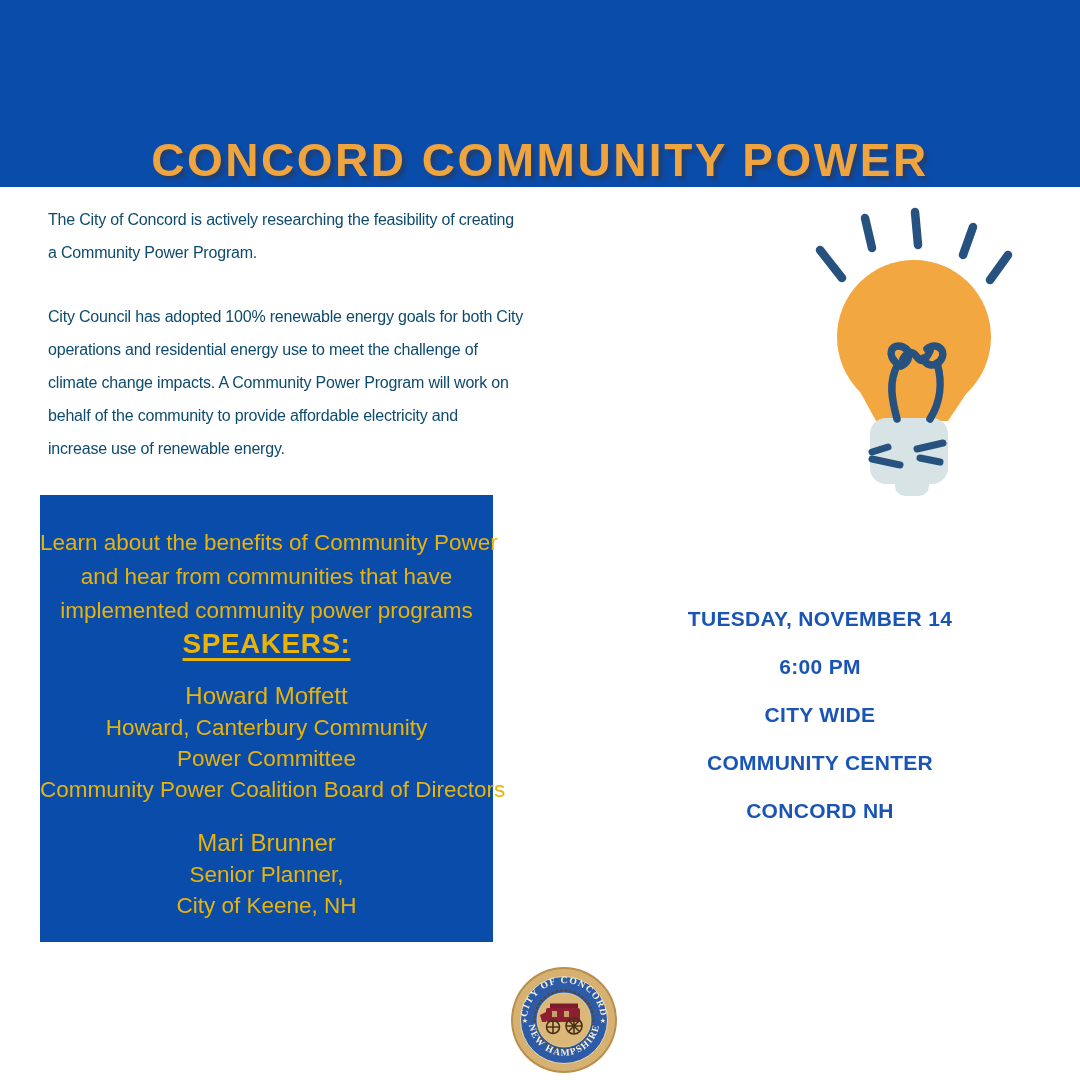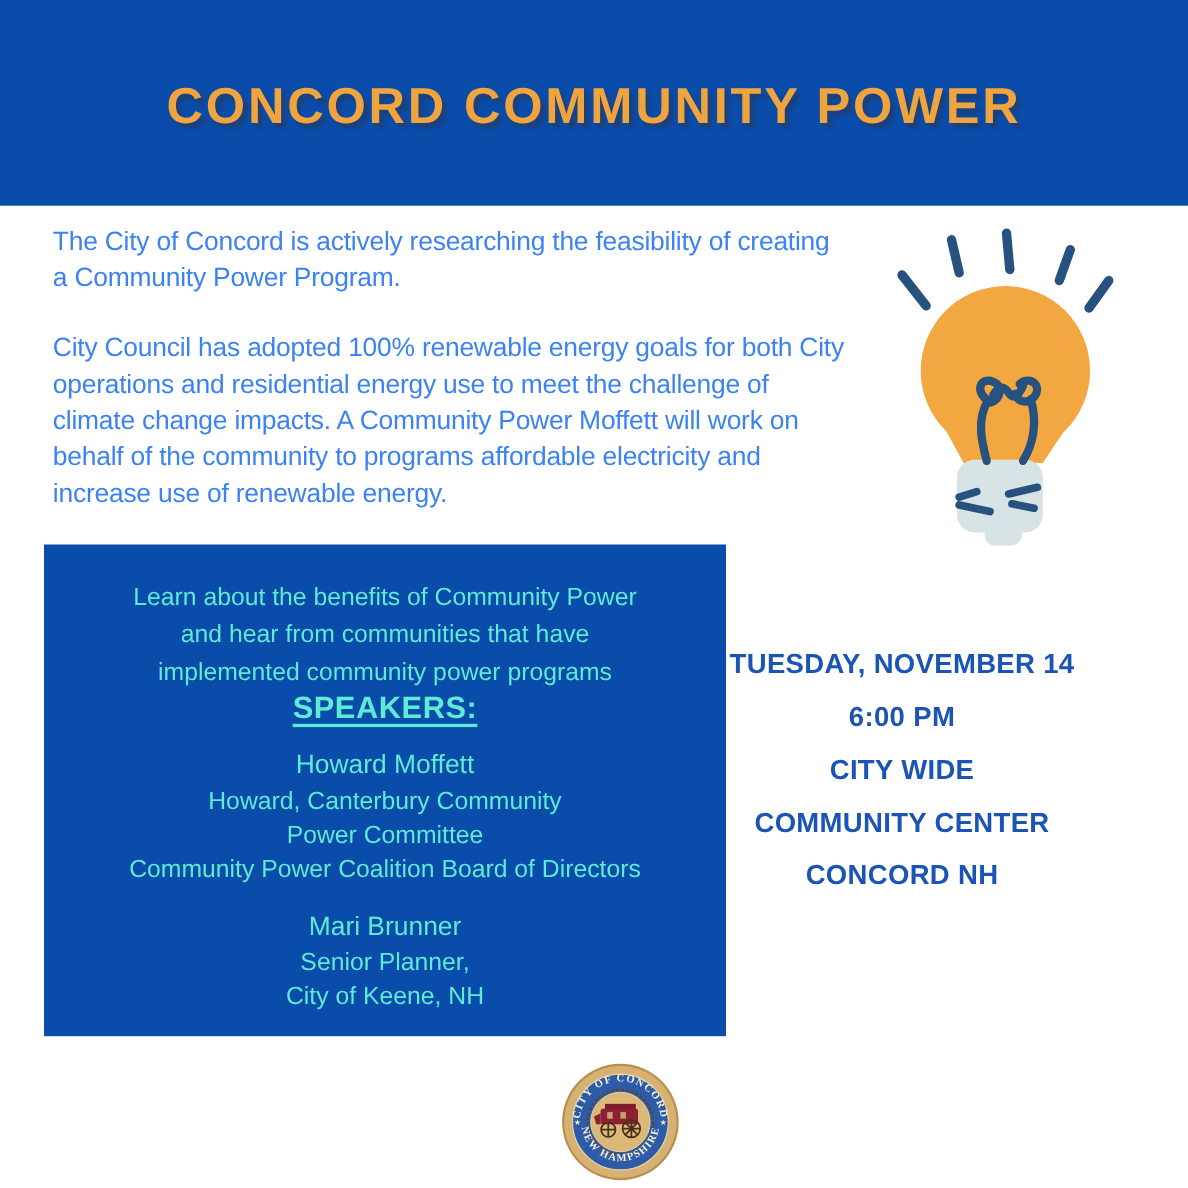--- a/index.html
+++ b/index.html
@@ -3,53 +3,53 @@
 <meta charset="utf-8">
 <style>
   html,body{margin:0;padding:0;background:#ffffff;}
   .flyer{
     position:relative;width:1080px;height:1080px;background:#ffffff;overflow:hidden;
     font-family:"Liberation Sans",sans-serif;
   }
   
   .banner{
     position:absolute;left:0;top:0;width:1080px;height:187px;background:#0a4caa;
-    display:flex;flex-direction:column;align-items:center;justify-content:center;
+    display:flex;flex-direction:column;align-items:center;justify-content:flex-end;
     gap:14px;padding-top:4px;box-sizing:border-box;
   }
   .title-line{
     color:#f0a43e;font-weight:bold;font-size:46px;letter-spacing:2.5px;
     text-shadow:4px 4px 3px rgba(45,55,80,0.55);white-space:nowrap;
   }
   
-  .intro{position:absolute;left:48px;top:203px;width:745px;color:#3b82f6;
-    font-size:24px;line-height:33px;letter-spacing:-0.2px;}
+  .intro{position:absolute;left:48px;top:203px;width:745px;color:#0c4a6e;
+    font-size:16px;line-height:33px;letter-spacing:-0.2px;}
   .para{margin:0;}
   .para + .para{margin-top:31px;}
   .line{display:block;white-space:nowrap;}
   
   .lightbulb{position:absolute;left:800px;top:200px;width:220px;height:305px;}
   
   .speakers-box{
-    position:absolute;left:40px;top:495px;width:620px;height:447px;background:#0a4caa;
-    color:#5eead4;text-align:center;box-sizing:border-box;padding-top:31px;
+    position:absolute;left:40px;top:495px;width:453px;height:447px;background:#0a4caa;
+    color:#eab308;text-align:center;box-sizing:border-box;padding-top:31px;
     font-size:22.5px;line-height:34px;
   }
   .box-heading{
     font-size:28px;font-weight:bold;line-height:32px;letter-spacing:0.5px;
     text-decoration:underline;text-decoration-thickness:2.5px;text-underline-offset:5px;
   }
   .speaker-name{margin-top:20px;font-size:24px;font-weight:normal;line-height:32px;}
   .speaker-name.second{margin-top:22px;}
   .speaker-roles{line-height:31px;}
   .speaker-roles .line{white-space:nowrap;}
   
   .event-details{
-    position:absolute;left:600px;top:580px;width:440px;text-align:center;
-    color:#1a55b6;font-weight:bold;font-size:25px;line-height:48px;letter-spacing:0.3px;
+    position:absolute;left:600px;top:595px;width:440px;text-align:center;
+    color:#1a55b6;font-weight:bold;font-size:21px;line-height:48px;letter-spacing:0.3px;
   }
   
   .seal{position:absolute;left:510px;top:966px;width:108px;height:108px;}
   .seal-text{font-family:"Liberation Serif",serif;font-weight:bold;font-size:9.6px;
     letter-spacing:1.3px;fill:#f7f3e2;}
 </style>
 </head>
 <body>
 
 <div class="flyer">
@@ -59,22 +59,22 @@
   </header>
 
   <section class="intro">
     <p class="para">
       <span class="line">The City of Concord is actively researching the feasibility of creating</span>
       <span class="line">a Community Power Program.</span>
     </p>
     <p class="para">
       <span class="line">City Council has adopted 100% renewable energy goals for both City</span>
       <span class="line">operations and residential energy use to meet the challenge of</span>
-      <span class="line">climate change impacts. A Community Power Moffett will work on</span>
-      <span class="line">behalf of the community to programs affordable electricity and</span>
+      <span class="line">climate change impacts. A Community Power Program will work on</span>
+      <span class="line">behalf of the community to provide affordable electricity and</span>
       <span class="line">increase use of renewable energy.</span>
     </p>
   </section>
 
   <svg class="lightbulb" viewBox="0 0 220 305" aria-hidden="true">
     <g stroke="#27517e" stroke-width="8.5" stroke-linecap="round" fill="none">
       <path d="M20 50 L42 78"></path>
       <path d="M65 18 L72 48"></path>
       <path d="M115 12 L118 45"></path>
       <path d="M173 27 L163 55"></path>

